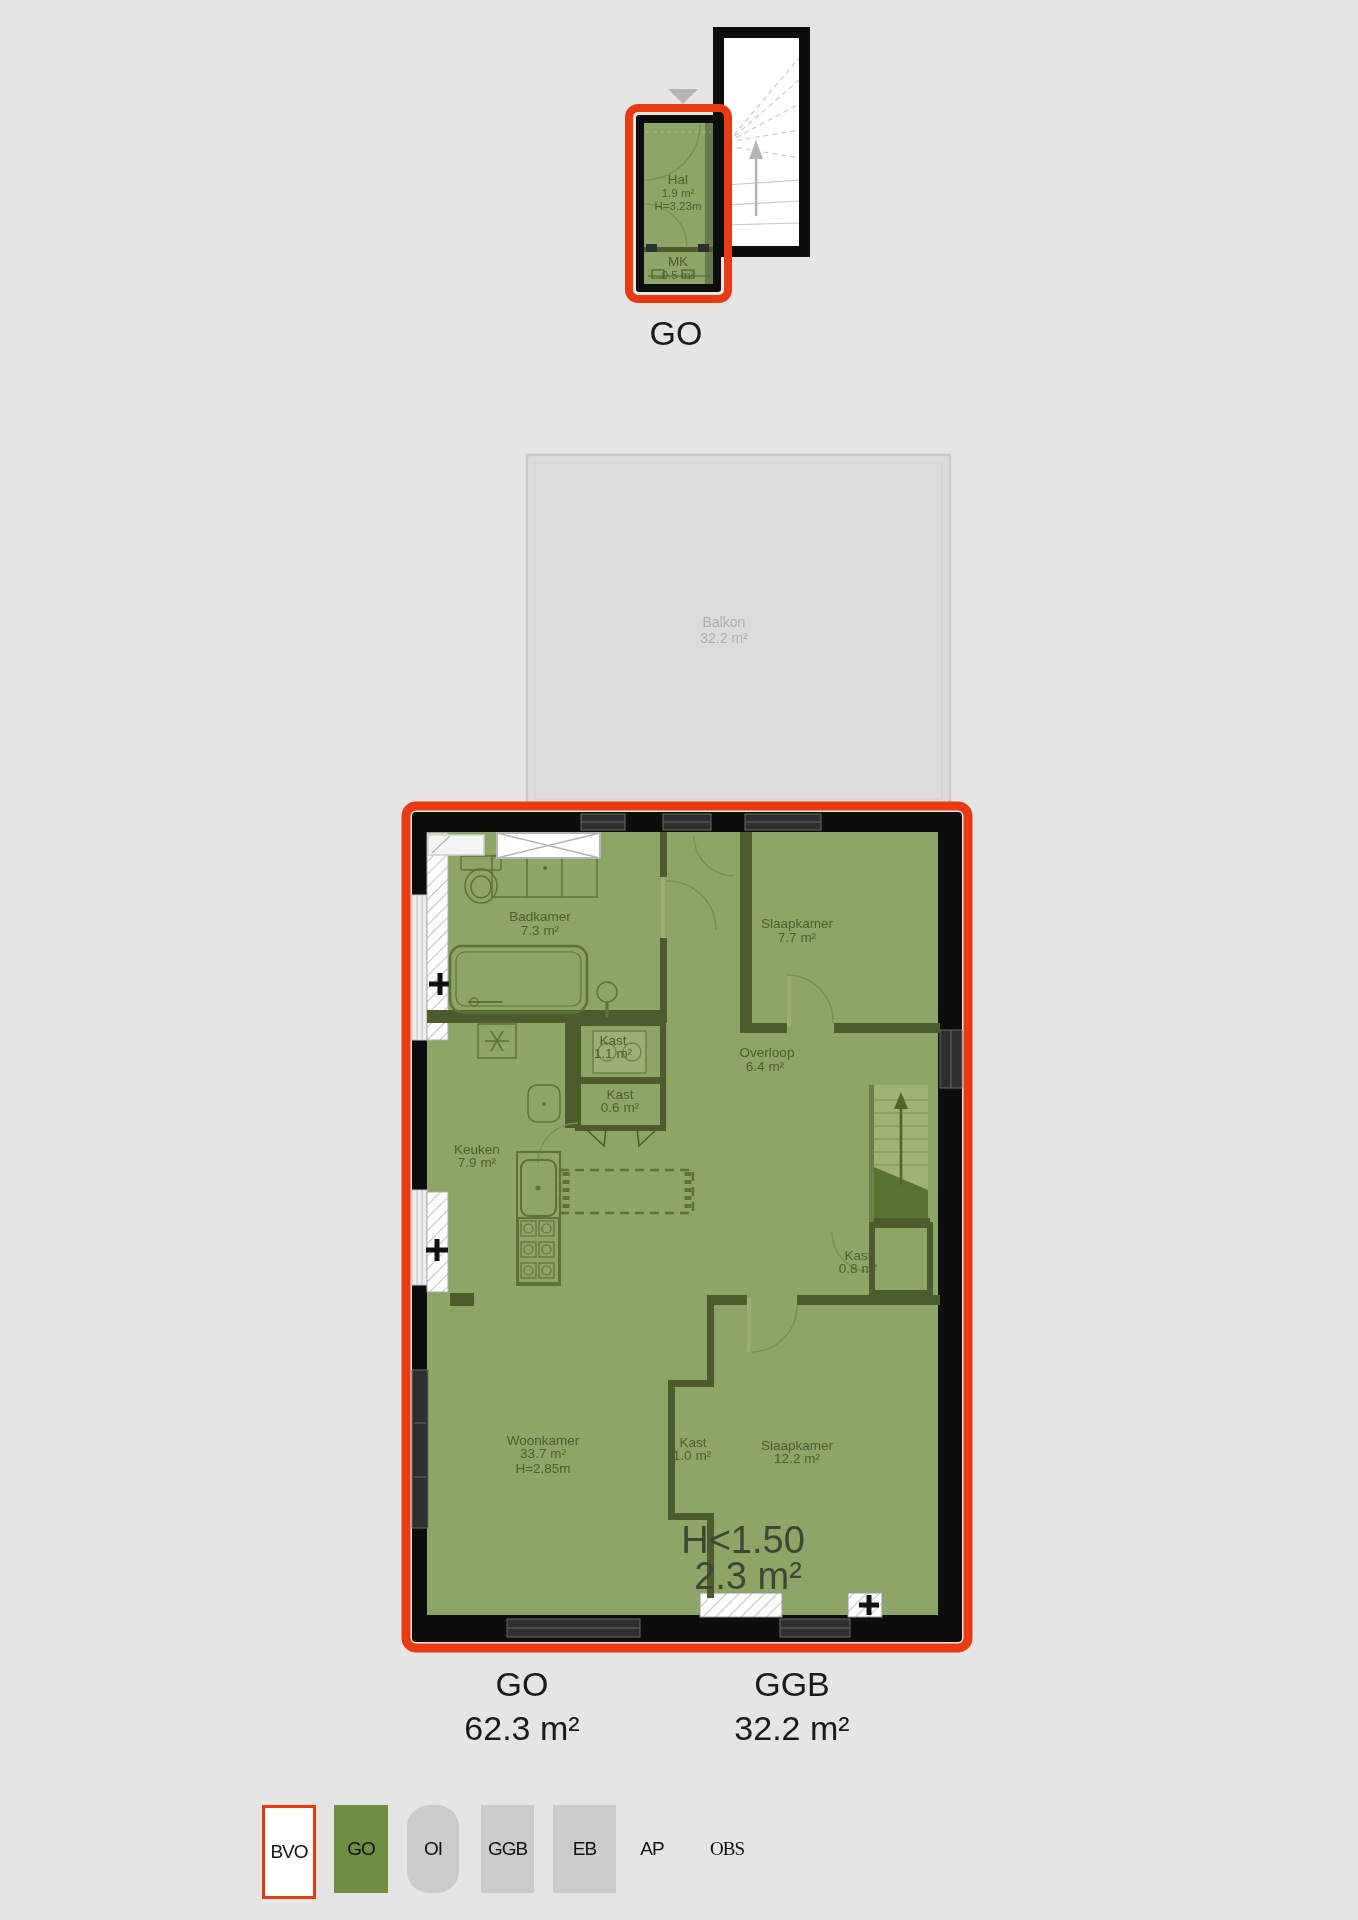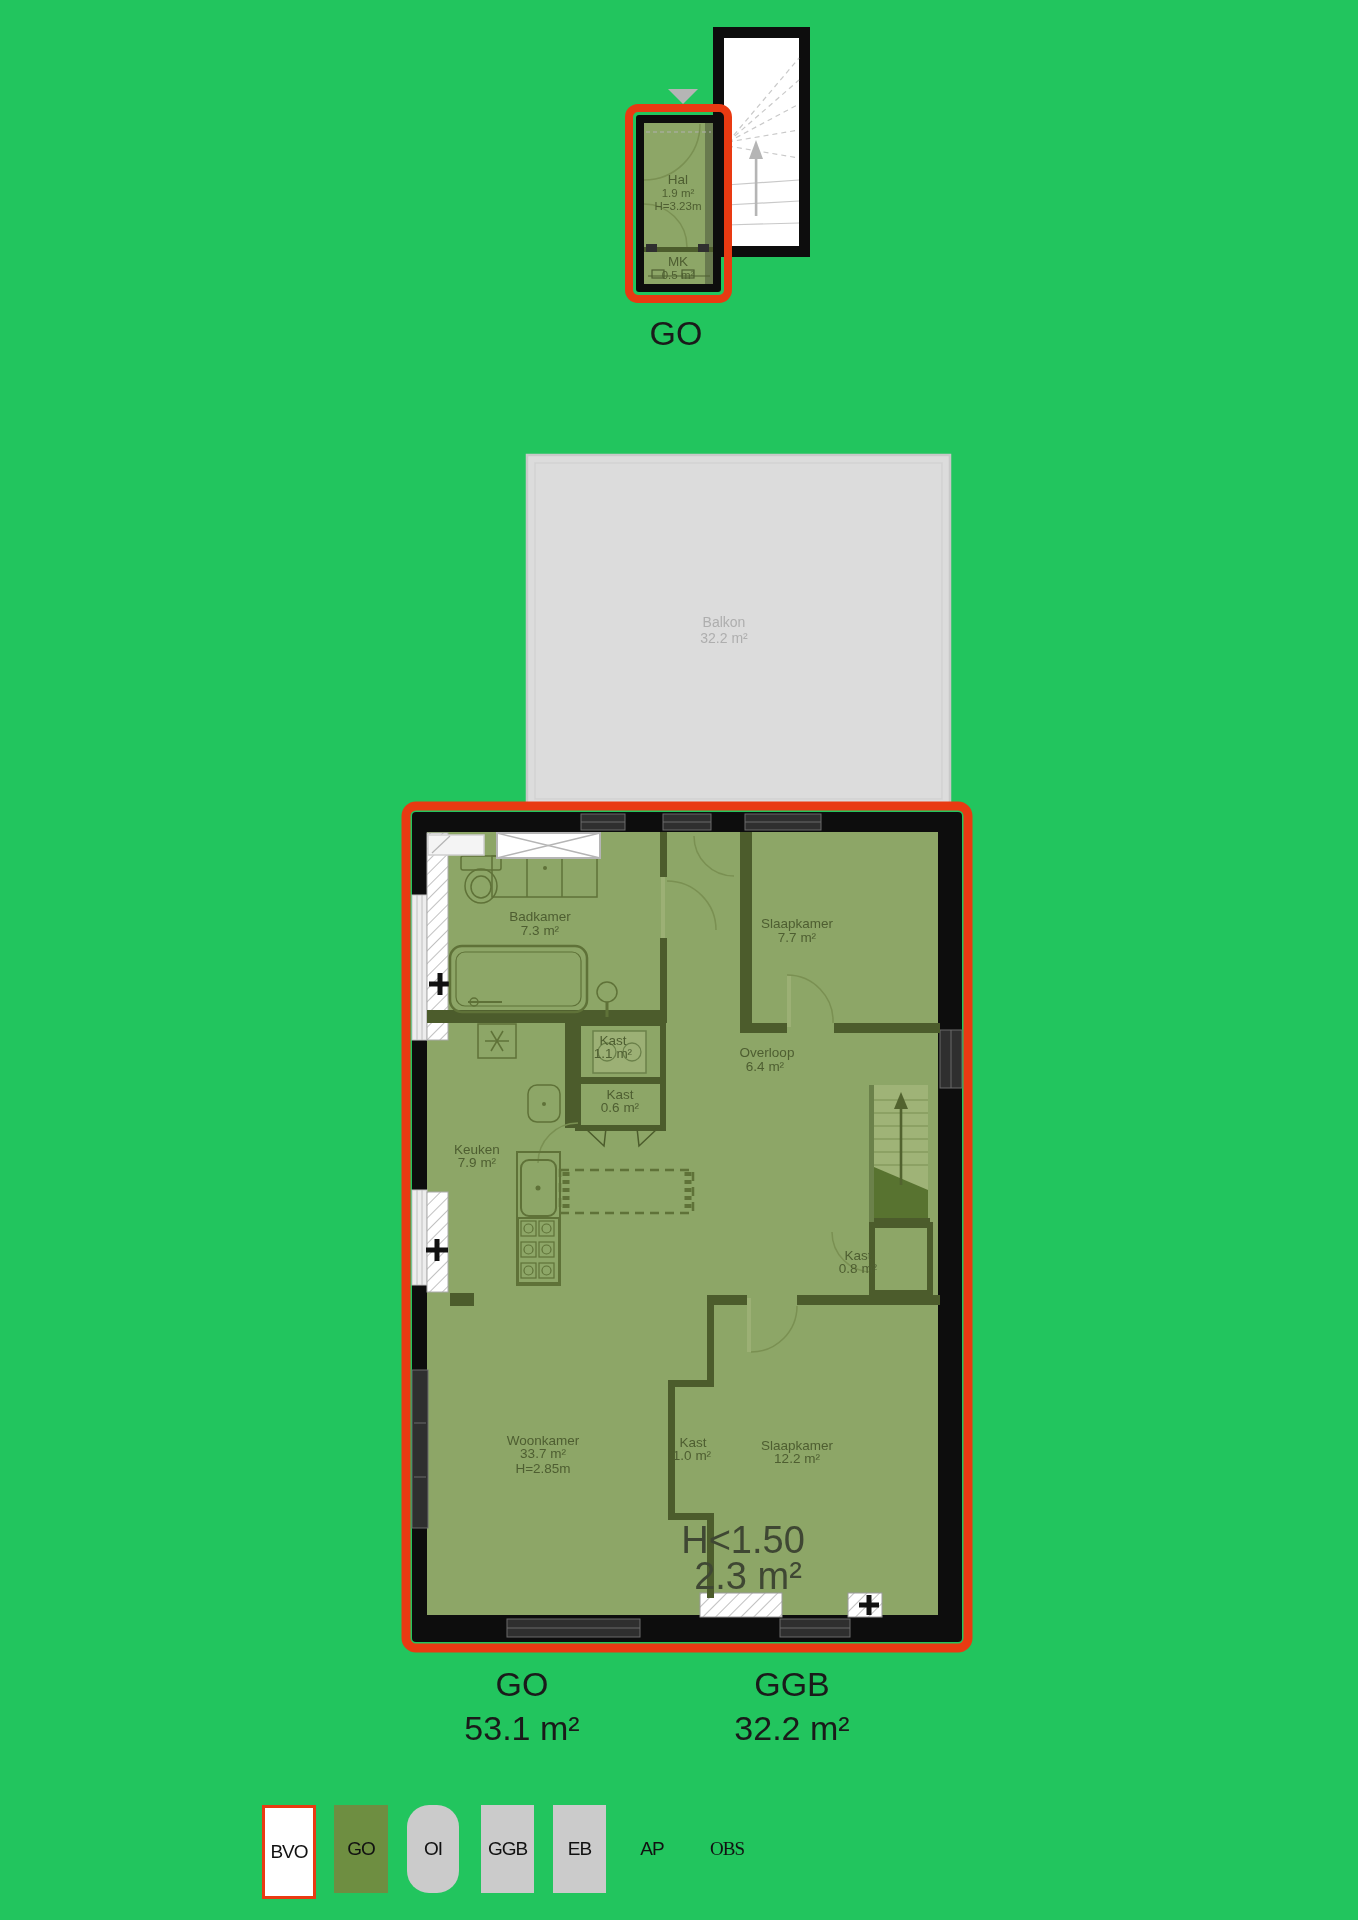--- a/index.html
+++ b/index.html
@@ -1,16 +1,16 @@
 <!DOCTYPE html>
 <html><head>
 <meta charset="utf-8">
 <style>
   html,body{margin:0;padding:0;background:#fff;}
-  .canvas{position:relative;width:1358px;height:1920px;background:#22c55e;
+  .canvas{position:relative;width:1358px;height:1920px;background:#e5e5e5;
           font-family:"Liberation Sans",sans-serif;overflow:hidden;}
   svg{position:absolute;}
   svg text{font-family:"Liberation Sans",sans-serif;}
   .room-label{fill:#4e5e31;font-size:13.5px;text-anchor:middle;}
   .room-label.sm{font-size:11.5px;}
   .gray-label{fill:#aeaeae;font-size:14px;text-anchor:middle;}
   .h150{fill:#3f4733;font-size:38px;text-anchor:middle;}
   .biglabel{position:absolute;width:240px;text-align:center;font-size:34px;
             line-height:44px;color:#1a1a1a;}
   .lg-item{position:absolute;top:1805px;height:88px;display:flex;align-items:center;
@@ -279,30 +279,30 @@
       <text class="room-label" x="302" y="1020">1.0 m²</text>
       <text class="room-label" x="407" y="1010">Slaapkamer</text>
       <text class="room-label" x="407" y="1023">12.2 m²</text>
       <text class="h150" x="353" y="1113">H&lt;1.50</text>
       <text class="h150" x="358" y="1149">2.3 m²</text>
     </g>
   </svg>
 
   <div class="biglabel" style="left:402px;top:1662px;">
     <div>GO</div>
-    <div>53.1 m²</div>
+    <div>62.3 m²</div>
   </div>
   <div class="biglabel" style="left:672px;top:1662px;">
     <div>GGB</div>
     <div>32.2 m²</div>
   </div>
 
   <div>
     <div class="lg-item lg-bvo" style="left:262px;width:48px;">BVO</div>
     <div class="lg-item lg-green" style="left:334px;width:54px;">GO</div>
     <div class="lg-item lg-gray" style="left:407px;width:52px;border-radius:22px;">OI</div>
     <div class="lg-item lg-gray" style="left:481px;width:53px;">GGB</div>
-    <div class="lg-item lg-gray" style="left:553px;width:53px;">EB</div>
+    <div class="lg-item lg-gray" style="left:553px;width:63px;">EB</div>
     <div class="lg-item" style="left:620px;width:64px;">AP</div>
     <div class="lg-item" style="left:694px;width:66px;font-family:Liberation Serif, serif;">OBS</div>
   </div>
 
 </div>
 
 </body></html>

